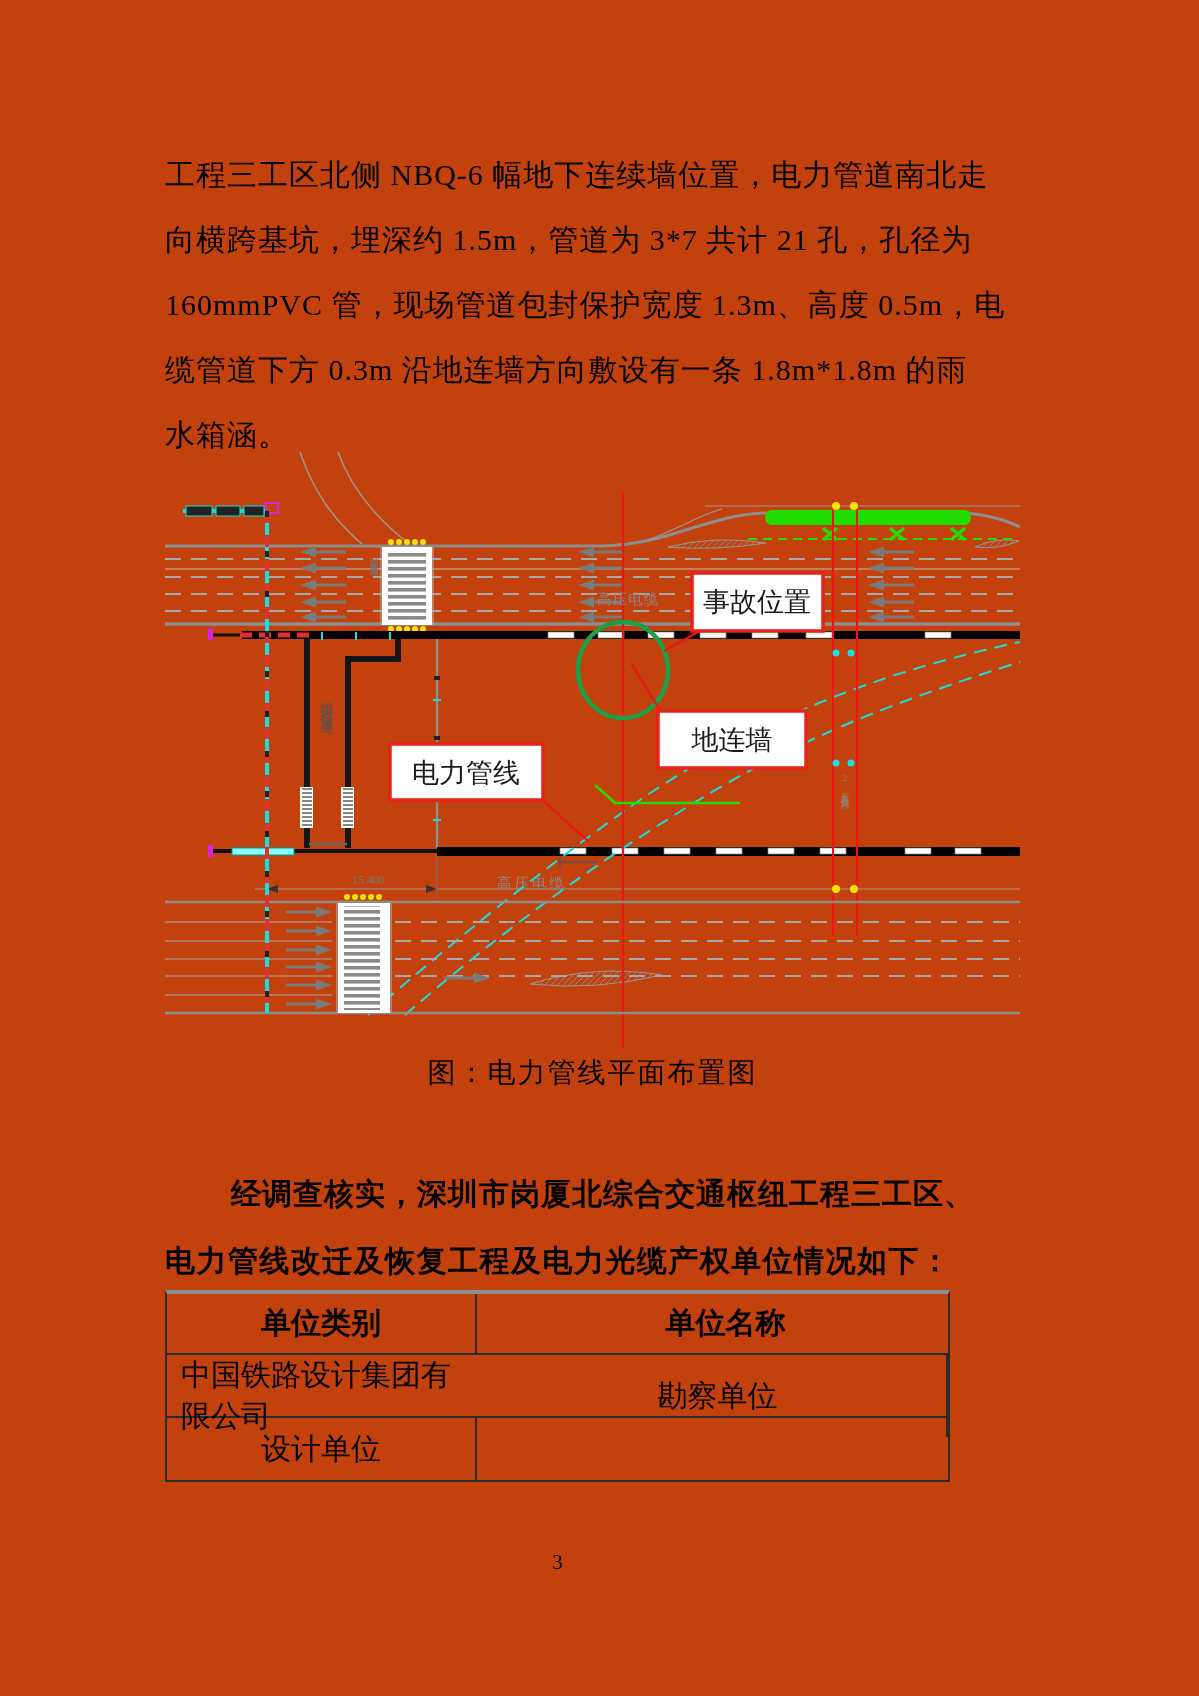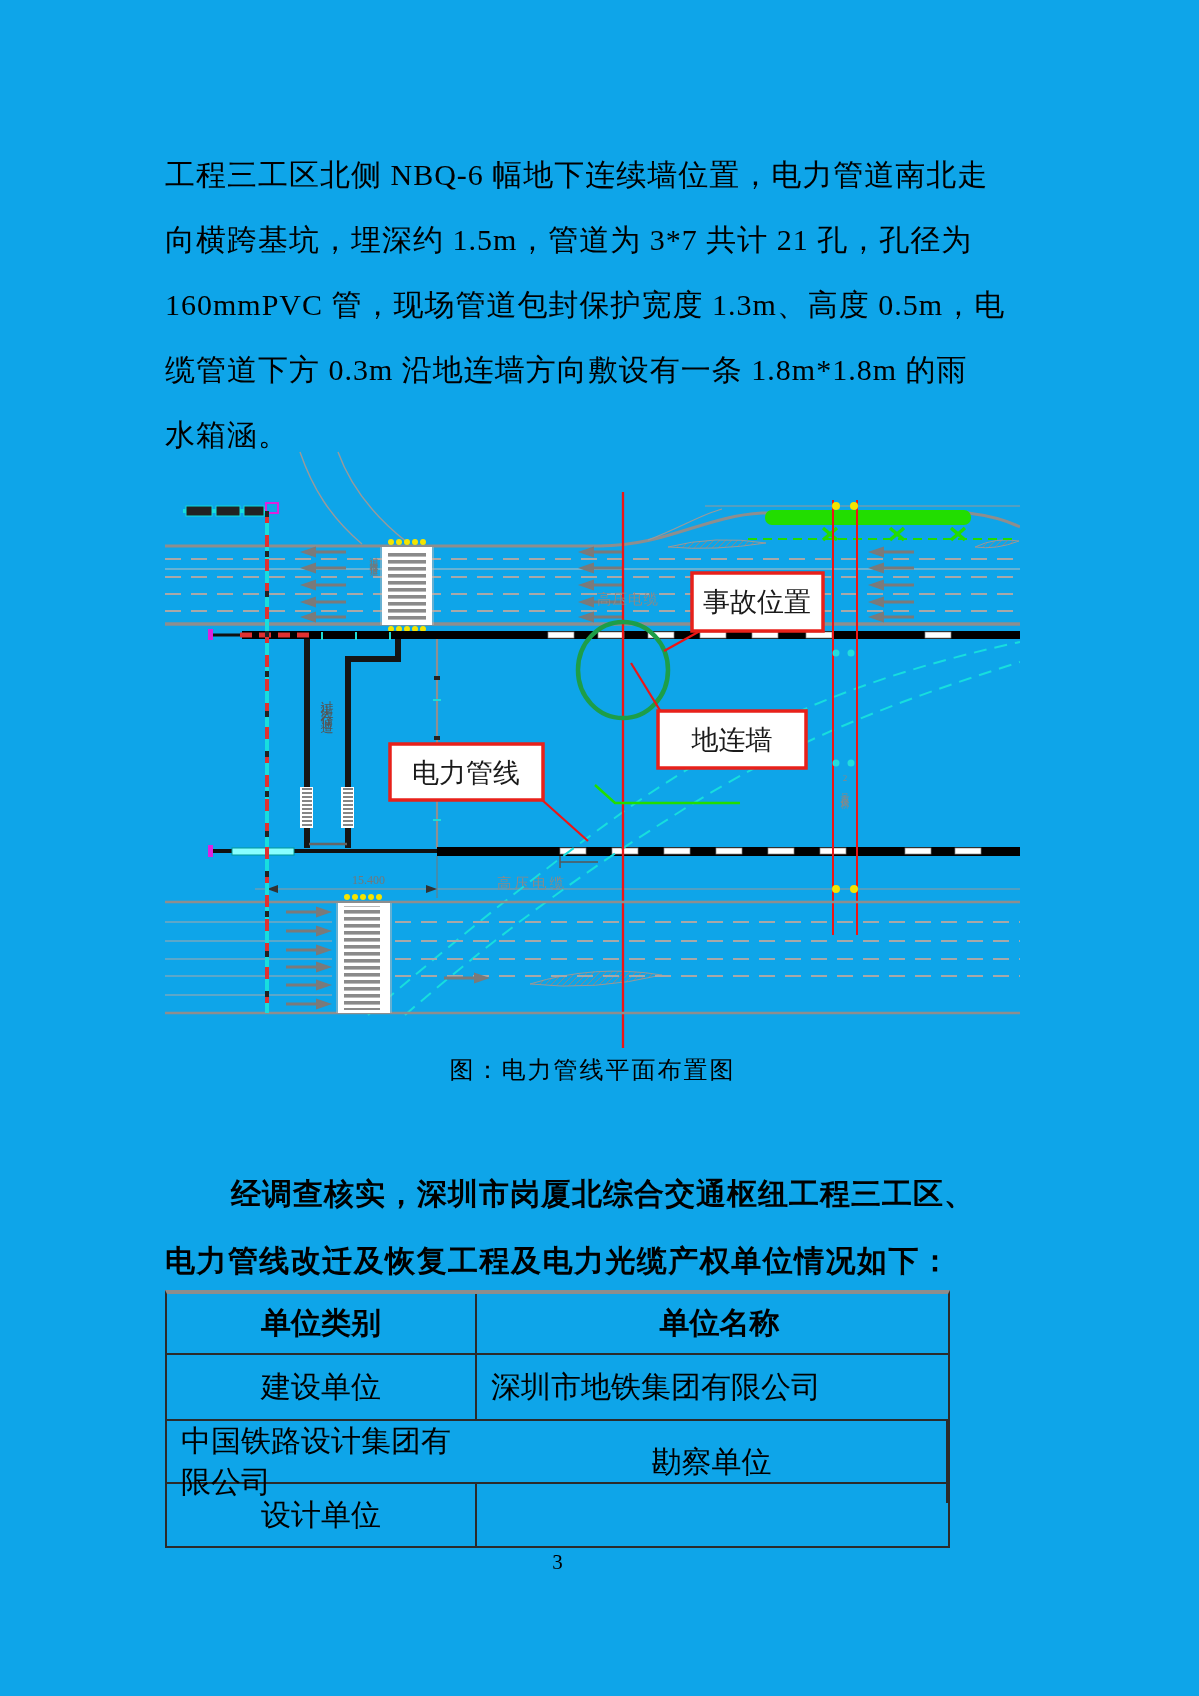--- a/index.html
+++ b/index.html
@@ -1,46 +1,46 @@
 <!DOCTYPE html>
 <html><head>
 <meta charset="utf-8">
 <style>
   html,body{margin:0;padding:0;background:#e8e8e8;}
   #page{
-    position:relative;width:1199px;height:1696px;background:#0ea5e9;
+    position:relative;width:1199px;height:1696px;background:#c2410c;
     margin:0 auto;overflow:hidden;
     font-family:"Liberation Serif", serif;color:#000;
   }
   .pline{
     position:absolute;left:165px;width:786px;height:65px;line-height:65px;
     font-size:30px;letter-spacing:1px;white-space:nowrap;
     text-align:justify;text-align-last:justify;
   }
   .pline.noj{text-align:center;text-align-last:left;}
   #figure-svg{position:absolute;left:165px;top:450px;pointer-events:none;}
   #figure-caption{
     position:absolute;left:165px;top:1054px;width:855px;text-align:center;
-    font-size:24px;letter-spacing:2px;
+    font-size:28px;letter-spacing:2px;
   }
   #section-heading{
     position:absolute;left:165px;top:1106px;width:800px;
     font-family:"Liberation Sans", sans-serif;font-weight:bold;
     font-size:33px;letter-spacing:1px;
   }
   .p2line{position:absolute;left:165px;width:786px;height:67px;line-height:67px;
     font-size:30px;letter-spacing:1px;white-space:nowrap;
     text-align:justify;text-align-last:justify;font-weight:bold;}
   #org-table{
     position:absolute;left:165px;top:1290px;width:785px;
     border-left:2px solid #2b2b2b;border-right:2px solid #2b2b2b;
     border-bottom:2px solid #2b2b2b;border-top:4px solid #8d8d8d;
     box-sizing:border-box;
   }
-  .trow{display:grid;grid-template-columns:310px 1fr;}
+  .trow{display:grid;grid-template-columns:310px 1fr;gap:12px;}
   .trow + .trow{border-top:2px solid #2b2b2b;}
   .tcell{display:flex;align-items:center;font-size:30px;box-sizing:border-box;}
   .tcell.c1{justify-content:center;border-right:2px solid #2b2b2b;}
   .tcell.c2{justify-content:flex-start;padding-left:14px;}
   .trow.head{height:59px;}
   .trow.head .tcell{font-family:"Liberation Sans", sans-serif;font-weight:bold;justify-content:center;}
   .trow.r1{height:64px;} .trow.r2{height:61px;} .trow.r3{height:62px;}
   #page-number{
     position:absolute;left:165px;top:1550px;width:785px;text-align:center;
     font-size:21px;
@@ -352,24 +352,20 @@
   <div>
     <div class="p2line" style="top:1160px;padding-left:66px;width:720px;">经调查核实，深圳市岗厦北综合交通枢纽工程三工区、</div>
     <div class="p2line" style="top:1227px;">电力管线改迁及恢复工程及电力光缆产权单位情况如下：</div>
   </div>
 
   <div id="org-table">
     <div class="trow head">
       <div class="tcell c1">单位类别</div>
       <div class="tcell c2">单位名称</div>
     </div>
-    <div class="trow r1">
-      <div class="tcell c1">建设单位</div>
-      <div class="tcell c2">深圳市地铁集团有限公司</div>
-    </div>
     <div class="trow r2">
       <div class="tcell c2">中国铁路设计集团有限公司</div>
       <div class="tcell c1">勘察单位</div>
     </div>
     <div class="trow r3">
       <div class="tcell c1">设计单位</div>
     </div>
   </div>
 
   <div id="page-number">3</div>

